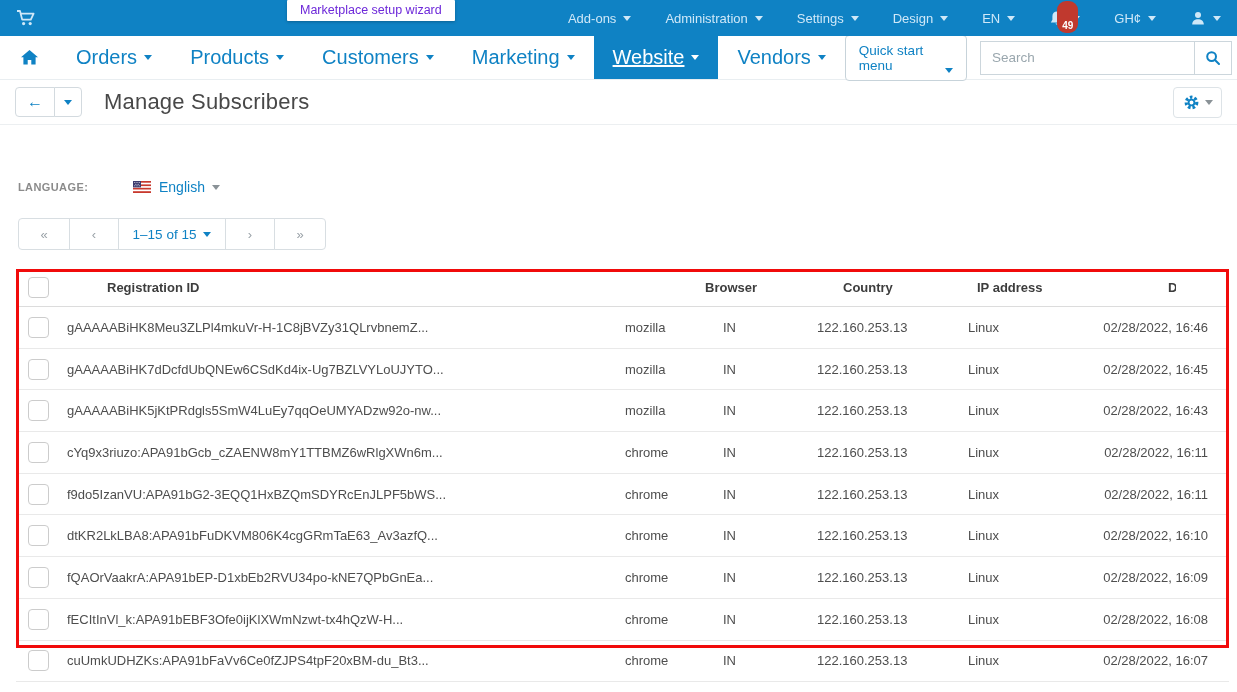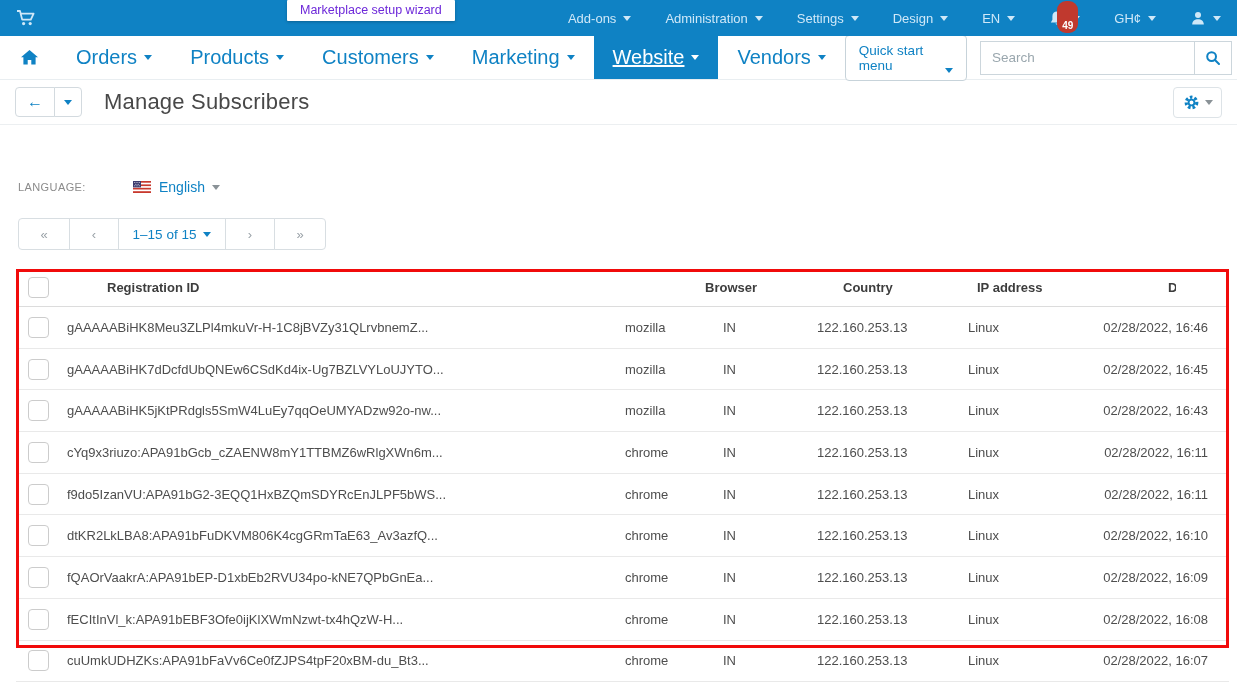--- a/index.html
+++ b/index.html
@@ -48,21 +48,21 @@
   .back-caret-btn { width:28px; border-radius:0 4px 4px 0; margin-left:-1px; color:#0f82c4; }
   .back-caret-btn .caret { margin-left:0; border-top-width:5px; }
   .page-title { margin-left:22px; font-size:22px; color:#484848; font-weight:500; letter-spacing:.2px; }
   .gear-btn { margin-left:auto; width:49px; height:31px; border:1px solid #dde3e7;
     border-radius:4px; background:#fff; display:flex; align-items:center; justify-content:center;
     gap:5px; cursor:pointer; }
   .gear-btn .caret { margin-left:0; color:#8a9297; }
 
   
   .lang-row { margin-top:53px; padding-left:18px; display:flex; align-items:center; height:18px; }
-  .lang-label { width:104px; font-size:11px; font-weight:normal; color:#8b8b8b; letter-spacing:.4px; }
+  .lang-label { width:104px; font-size:11px; font-weight:bold; color:#8b8b8b; letter-spacing:.4px; }
   .lang-select { display:flex; align-items:center; cursor:pointer;padding-left:11px; }
   .lang-select .lang-name { color:#0f82c4; font-size:14px; margin-left:8px; }
   .lang-select .caret { color:#8a9297; border-top-width:5px; }
 
   .pagination { margin-top:22px; padding-left:18px; display:flex; }
   .pg-btn { height:32px; border:1px solid #d8dee2; background:#fff; color:#9aa2a8;
     font-size:13px; display:flex; align-items:center; justify-content:center; cursor:pointer;
     margin-left:-1px; }
   .pg-first { width:52px; border-radius:4px 0 0 4px; margin-left:0; }
   .pg-prev  { width:50px; }

